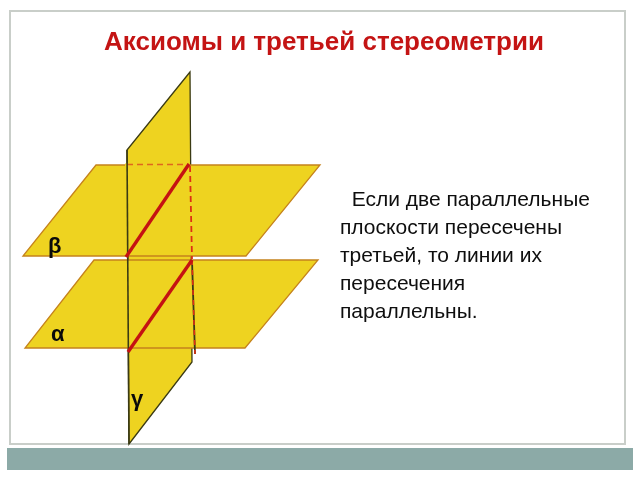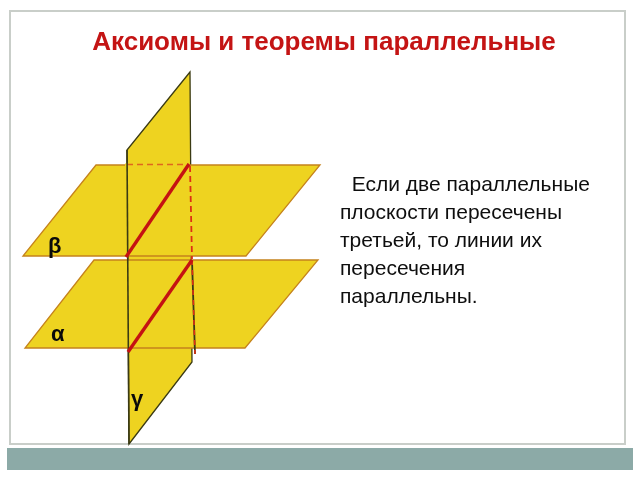--- a/index.html
+++ b/index.html
@@ -15,23 +15,23 @@
   .footer-bar{position:absolute;left:7px;top:448px;width:626px;height:22px;}
   svg text{font-family:"Liberation Sans","DejaVu Sans",sans-serif;font-weight:bold;}
 </style>
 </head>
 <body>
 
 <div class="stage">
 
   <div class="frame" style="border-color: rgb(201, 206, 201);"></div>
 
-  <div class="title" style="color: rgb(196, 20, 20);">Аксиомы и теоремы параллельные</div>
+  <div class="title" style="color: rgb(196, 20, 20);">Аксиомы и третьей стереометрии</div>
 
-  <div class="theorem" style="color: rgb(14, 14, 14);">&nbsp;&nbsp;Если две параллельные
+  <div class="theorem" style="color: rgb(14, 14, 14); margin-top: 15px;">&nbsp;&nbsp;Если две параллельные
 плоскости пересечены
 третьей, то линии их
 пересечения
 параллельны.</div>
 
   <svg class="diagram" viewBox="0 0 640 480" xmlns="http://www.w3.org/2000/svg">
       <polygon points="190,72 127,150 129,444 192,362" fill="#eed320" stroke="#3a3a14" stroke-width="1.3"></polygon>
       <polygon points="96,165 320,165 246,256 23,256" fill="#eed320" stroke="#c5821c" stroke-width="1.3"></polygon>
       <polygon points="94,260 318,260 245,348 25,348" fill="#eed320" stroke="#c5821c" stroke-width="1.3"></polygon>
       <line x1="125" y1="165" x2="190" y2="165" stroke="#eed320" stroke-width="3.2" stroke-linecap="butt"></line>

